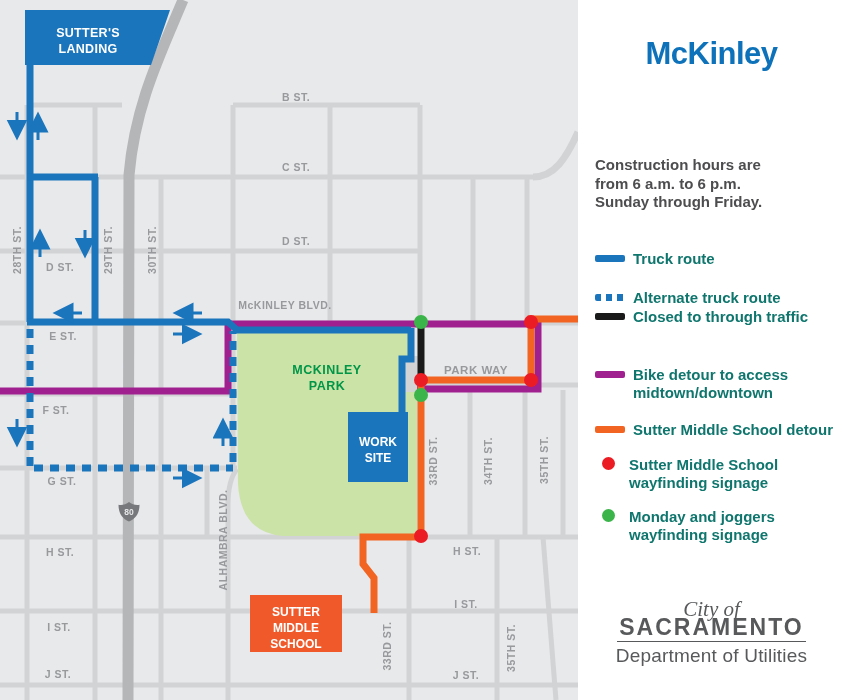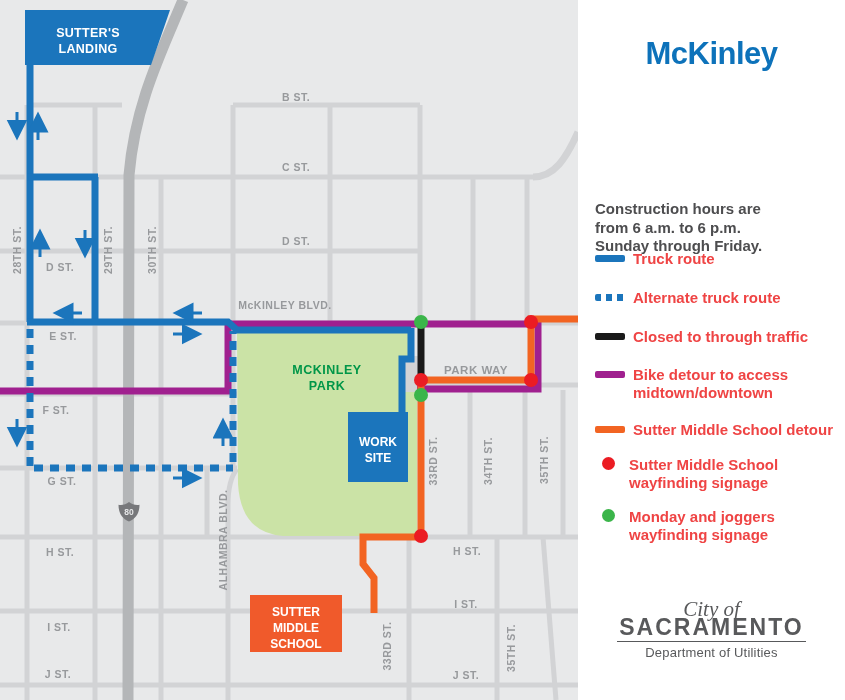--- a/index.html
+++ b/index.html
@@ -4,37 +4,37 @@
 <style>
   html,body{margin:0;padding:0;background:#ffffff;}
   .stage{position:relative;width:845px;height:700px;background:#ffffff;overflow:hidden;
          font-family:"Liberation Sans",sans-serif;}
   svg text{font-family:"Liberation Sans",sans-serif;}
 
   
   .panel{position:absolute;left:578px;top:0;width:267px;height:700px;background:#ffffff;}
   .title{position:absolute;top:38px;left:0;width:100%;text-align:center;
          color:#0D72BA;font-size:31px;font-weight:bold;line-height:31px;letter-spacing:-0.5px;}
-  .hours{position:absolute;top:156px;left:17px;color:#4D4D4F;font-size:15px;font-weight:bold;line-height:18.5px;margin-top:44px;}
+  .hours{position:absolute;top:156px;left:17px;color:#4D4D4F;font-size:15px;font-weight:bold;line-height:18.5px;}
   .li{position:absolute;left:17px;display:flex;align-items:flex-start;}
   .sw{flex:0 0 30px;width:30px;height:7px;border-radius:2px;margin-top:5px;margin-right:8px;}
   .sw-blue{background:#1B75BC;}
   .sw-dash{background:repeating-linear-gradient(90deg,#1B75BC 0 6px,transparent 6px 11px);}
   .sw-black{background:#1A1A1A;}
   .sw-purple{background:#A0208F;}
   .sw-orange{background:#F26422;}
   .dot{flex:0 0 13px;width:13px;height:13px;border-radius:50%;margin:1px 14px 0 7px;}
   .dot-red{background:#EB1C23;}
   .dot-green{background:#3BB54A;}
-  .lt{color:#ef4444;font-size:15px;font-weight:bold;line-height:17.5px;}
+  .lt{color:#0f766e;font-size:15px;font-weight:bold;line-height:17.5px;}
   .logo{position:absolute;top:602px;left:0;width:100%;text-align:center;color:#58595B;}
   .cityof{font-family:"Liberation Serif",serif;font-style:italic;font-size:21px;line-height:14px;}
   .sacto{display:inline-block;font-size:23px;letter-spacing:2px;font-weight:700;
          border-bottom:1.5px solid #58595B;padding:0 2px 3px 2px;line-height:22px;}
-  .dept{font-size:13px;margin-top:3px;letter-spacing:.2px;}
+  .dept{font-size:19px;margin-top:3px;letter-spacing:.2px;}
 </style>
 </head>
 <body>
 
 <div class="stage">
 
   <svg width="578" height="700" viewBox="0 0 578 700" style="position:absolute;left:0;top:0;">
     <defs>
       <marker id="ah" markerWidth="8" markerHeight="8" refX="5.5" refY="3.5" orient="auto">
         <path d="M0,0 L7,3.5 L0,7 Z" fill="#1B75BC"></path>
@@ -194,21 +194,21 @@
     <div class="li" style="top:250px">
       <span class="sw sw-blue"></span>
       <span class="lt">Truck route</span>
     </div>
 
     <div class="li" style="top:289px">
       <span class="sw sw-dash"></span>
       <span class="lt">Alternate truck route</span>
     </div>
 
-    <div class="li" style="top:328px">
+    <div class="li" style="top:308px">
       <span class="sw sw-black"></span>
       <span class="lt">Closed to through traffic</span>
     </div>
 
     <div class="li" style="top:366px">
       <span class="sw sw-purple"></span>
       <span class="lt">
         <div>Bike detour to access</div>
         <div>midtown/downtown</div>
       </span>

